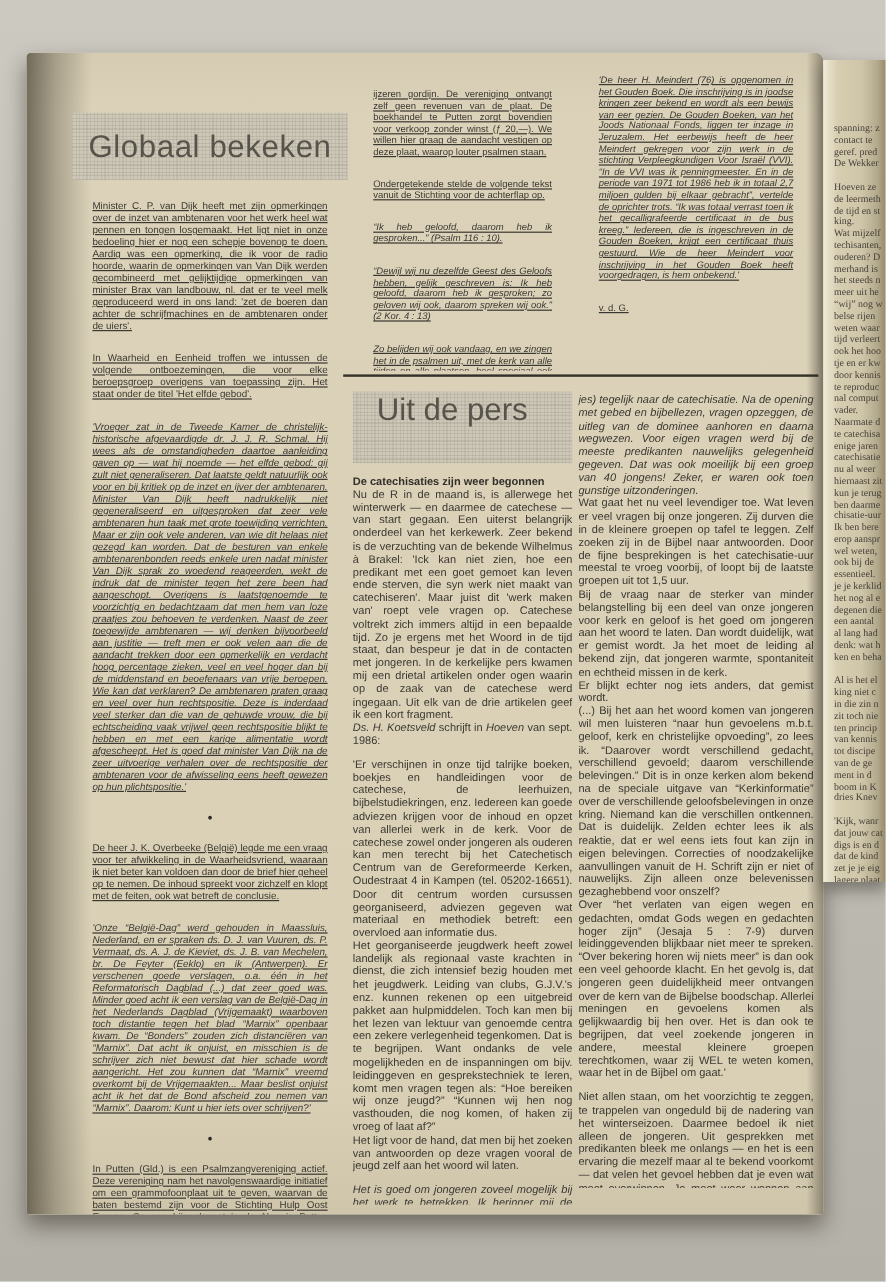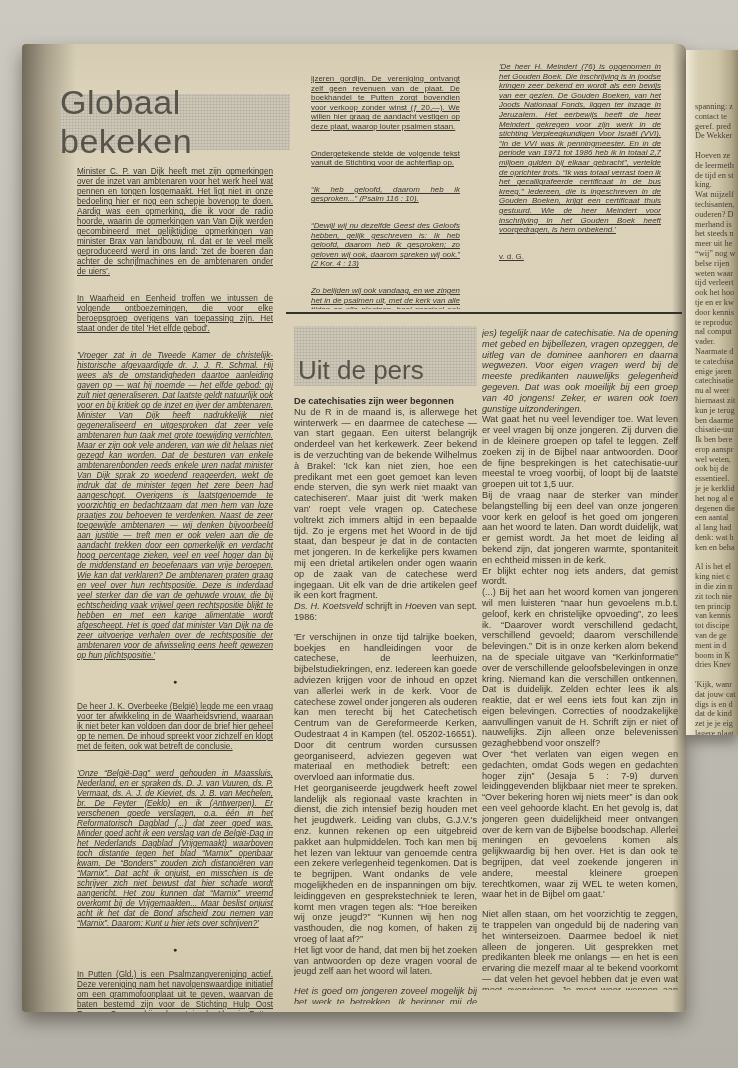--- a/index.html
+++ b/index.html
@@ -50,22 +50,22 @@
   .bullet{text-align:center;font-size:7px;line-height:7px;margin:6px 0 6px 0;color:#2d2a24;}
   .sig{text-align:right;font-size:8.2px;margin-top:3px;padding-right:4px;}
   
   .head-box{
     background-color:#ccc7b7;
     background-image:
       repeating-linear-gradient(0deg,rgba(96,90,74,.13) 0 1px,rgba(0,0,0,0) 1px 3px),
       repeating-linear-gradient(90deg,rgba(96,90,74,.10) 0 1px,rgba(0,0,0,0) 1px 3px);
     color:#57534b;font-family:"Liberation Sans",sans-serif;
   }
-  .head-box.globaal{height:56px;margin-bottom:13px;display:flex;align-items:center;justify-content:center;font-size:34px;letter-spacing:.5px;}
-  .head-box.pers{height:60px;margin-bottom:10px;display:flex;align-items:flex-end;padding-left:4px;font-size:26px;}
+  .head-box.globaal{height:56px;margin-bottom:13px;display:flex;align-items:center;justify-content:center;font-size:26px;letter-spacing:.5px;}
+  .head-box.pers{height:60px;margin-bottom:10px;display:flex;align-items:flex-start;padding-left:20px;font-size:26px;}
   .subhead{font-family:"Liberation Serif",serif;font-weight:bold;font-size:10.2px;line-height:12px;margin:0 0 4px 0;color:#332f29;}
   .rule{position:absolute;left:264px;top:268px;width:396px;height:2px;background:#34302a;}
   .page-num{position:absolute;left:30px;top:948px;font-size:8px;font-weight:bold;color:#3b3831;margin-top:25px;}
 </style>
 </head>
 <body>
 
 <div class="scene">
 
   <div class="main-page">

